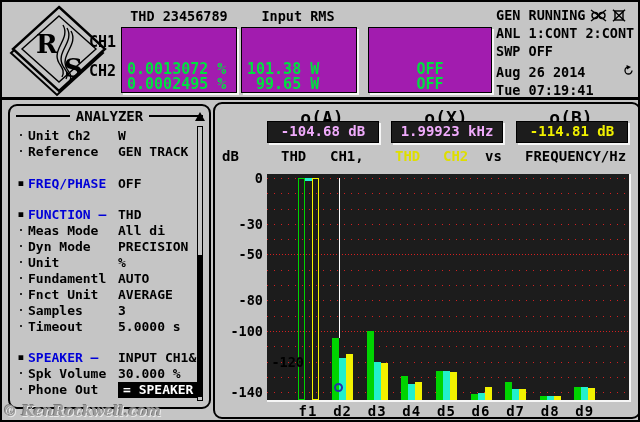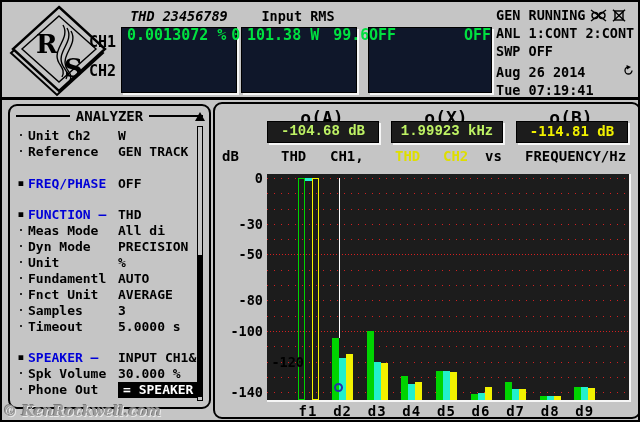--- a/index.html
+++ b/index.html
@@ -2,22 +2,22 @@
 <html><head>
 <meta charset="utf-8">
 <style>
   html,body{margin:0;padding:0;background:#888;}
   #screen{position:relative;width:640px;height:422px;background:#c5c5c5;overflow:hidden;
           font-family:"DejaVu Sans Mono","Liberation Mono",monospace;font-weight:bold;color:#000;}
   #frame{position:absolute;inset:0;border:2px solid #000;pointer-events:none;z-index:50;}
   .abs{position:absolute;}
   
   #topbar-sep{position:absolute;left:0;right:0;top:97px;height:3px;background:#000;}
-  .lcd{position:absolute;background:#0f172a;border:1px solid #000;box-shadow:2px 2px 0 #f6f6f6;
-       display:flex;flex-direction:row;justify-content:space-between;}
+  .lcd{position:absolute;background:#a21caf;border:1px solid #000;box-shadow:2px 2px 0 #f6f6f6;
+       display:flex;flex-direction:column;justify-content:flex-end;}
   .lcd .val{white-space:pre;font-size:15px;line-height:15px;color:#00e040;}
   .lcd.padl .val{padding-left:5px;}
   .lcd.center .val{text-align:center;}
   .boxhead{position:absolute;font-size:13.5px;text-align:center;}
   .chlab{position:absolute;font-size:15px;width:32px;text-align:right;}
   #status{position:absolute;left:496px;top:6px;width:142px;font-size:13.5px;line-height:18px;}
   #status .line{display:flex;align-items:center;white-space:nowrap;}
   #status svg{margin-left:5px;}
   #date-line{margin-top:3px;position:relative;}
   #refresh-icon{position:absolute;right:4px;top:2px;}
@@ -43,21 +43,21 @@
   
   #watermark{position:absolute;left:3px;top:403px;font-family:"DejaVu Serif","Liberation Serif",serif;
              font-style:italic;font-size:14px;color:#9d9d9d;
              text-shadow:1px 1px 0 #e9e9e9,-1px -1px 0 #7a7a7a;}
   
   #chart-panel{position:absolute;left:213px;top:102px;width:424px;height:313px;
                border:2px solid #000;border-radius:9px;background:#c5c5c5;}
   .olabel{position:absolute;top:3px;width:110px;text-align:center;font-size:18px;}
   .obox{position:absolute;top:17px;width:110px;height:20px;background:#1c1c1c;border:1px solid #000;
         box-shadow:2px 2px 0 #f6f6f6;text-align:center;font-size:14px;line-height:19px;}
-  .obox.green{color:#bef264;font-family:Liberation Mono, monospace;}
+  .obox.green{color:#f0abfc;}
   .obox.yellow{color:#f0f000;}
   #legend-row{position:absolute;left:0;top:44px;height:16px;width:100%;font-size:14px;}
   #legend-row span{position:absolute;white-space:nowrap;}
   .leg-black{color:#000;}
   .leg-yellow{color:#dede00;}
   #plot{position:absolute;left:52px;top:70px;width:362px;height:226px;background:#1c1c1c;
         border-right:2px solid #f6f6f6;border-bottom:2px solid #f6f6f6;overflow:hidden;}
   .grid{position:absolute;left:0;width:100%;height:1px;
         background:repeating-linear-gradient(90deg,#d42020 0 1px,transparent 1px 7px);}
   .grid.dense{background:repeating-linear-gradient(90deg,#d42020 0 1px,transparent 1px 3px);}
@@ -82,21 +82,21 @@
     <polygon points="49,6 95,48 49,90 3,48" fill="none" stroke="#000" stroke-width="2"></polygon>
     <polygon points="51,2 97,44 51,86 5,44" fill="#c5c5c5" stroke="#000" stroke-width="2.4"></polygon>
     <polygon points="51,11 88,44 51,77 14,44" fill="none" stroke="#000" stroke-width="1.4"></polygon>
     <text x="28" y="48" font-family="DejaVu Serif, serif" font-size="26" font-weight="bold">R</text>
     <text x="56" y="72" font-family="DejaVu Serif, serif" font-size="26" font-weight="bold">S</text>
     <path d="M55,20 C63,34 43,44 51,58 C54,63 57,66 54,72" fill="none" stroke="#000" stroke-width="1.4"></path>
     <path d="M59,23 C67,37 47,47 55,61 C58,66 61,68 58,74" fill="none" stroke="#000" stroke-width="1.4"></path>
     <path d="M63,26 C71,40 51,50 59,64 C62,69 64,70 62,76" fill="none" stroke="#000" stroke-width="1.4"></path>
   </svg>
 
-  <div class="boxhead" style="left:121px;top:8px;width:116px;font-style:italic;">THD 23456789</div>
+  <div class="boxhead" style="left:121px;top:8px;width:116px;">THD 23456789</div>
   <div class="chlab" style="left:84px;top:33px;">CH1</div>
   <div class="chlab" style="left:84px;top:62px;">CH2</div>
 
   <div class="lcd padl" style="left:121px;top:27px;width:114px;height:64px;">
     <div class="val">0.0013072 %</div>
     <div class="val">0.0002495 %</div>
   </div>
 
   <div class="boxhead" style="left:241px;top:8px;width:114px;">Input RMS</div>
   <div class="lcd padl" style="left:241px;top:27px;width:114px;height:64px;">

